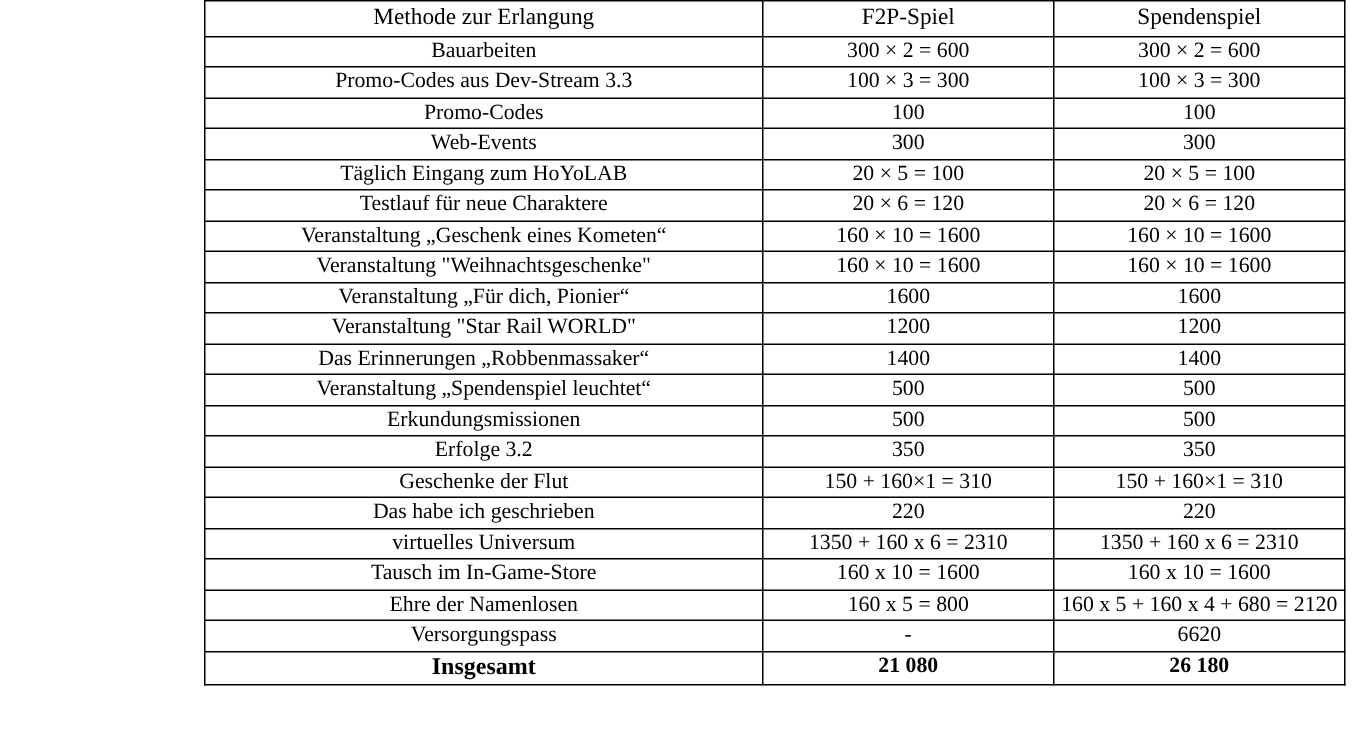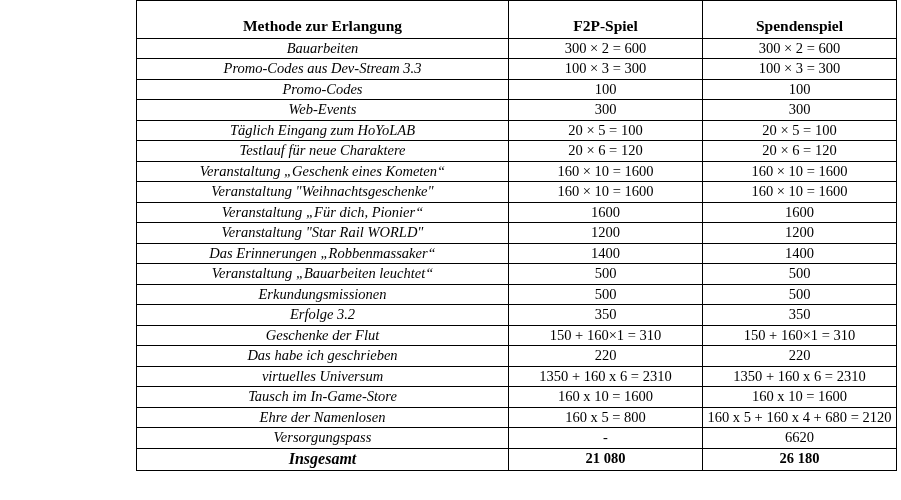--- a/index.html
+++ b/index.html
@@ -34,37 +34,36 @@
     vertical-align: middle;
     font-size: 14.5px;
     line-height: 1.0;
     padding: 2px 2px 3px 2px;
     height: 19px;
     box-sizing: border-box;
     white-space: nowrap;
     overflow: hidden;
   }
   table.data-table thead th {
-    font-weight: bold;
+    font-weight: normal;
     font-size: 15.5px;
-    padding-top: 17px;
+    padding-top: 3px;
     padding-bottom: 4px;
   }
   col.c0 { width: 372px; }
   col.c1 { width: 194px; }
   col.c2 { width: 194px; }
   tr.total-row td {
     font-weight: bold;
   }
   tr.total-row td.label {
     font-size: 16px;
   }
   td.label {
     text-align: center;
-    font-style: italic;
   }
 </style>
 </head>
 <body>
 
 <div id="table-wrap">
   <table class="data-table">
     <colgroup>
       <col class="c0">
       <col class="c1">
@@ -127,21 +126,21 @@
         <td class="label">Veranstaltung "Star Rail WORLD"</td>
         <td>1200</td>
         <td>1200</td>
       </tr>
       <tr>
         <td class="label">Das Erinnerungen „Robbenmassaker“</td>
         <td>1400</td>
         <td>1400</td>
       </tr>
       <tr>
-        <td class="label">Veranstaltung „Bauarbeiten leuchtet“</td>
+        <td class="label">Veranstaltung „Spendenspiel leuchtet“</td>
         <td>500</td>
         <td>500</td>
       </tr>
       <tr>
         <td class="label">Erkundungsmissionen</td>
         <td>500</td>
         <td>500</td>
       </tr>
       <tr>
         <td class="label">Erfolge 3.2</td>

